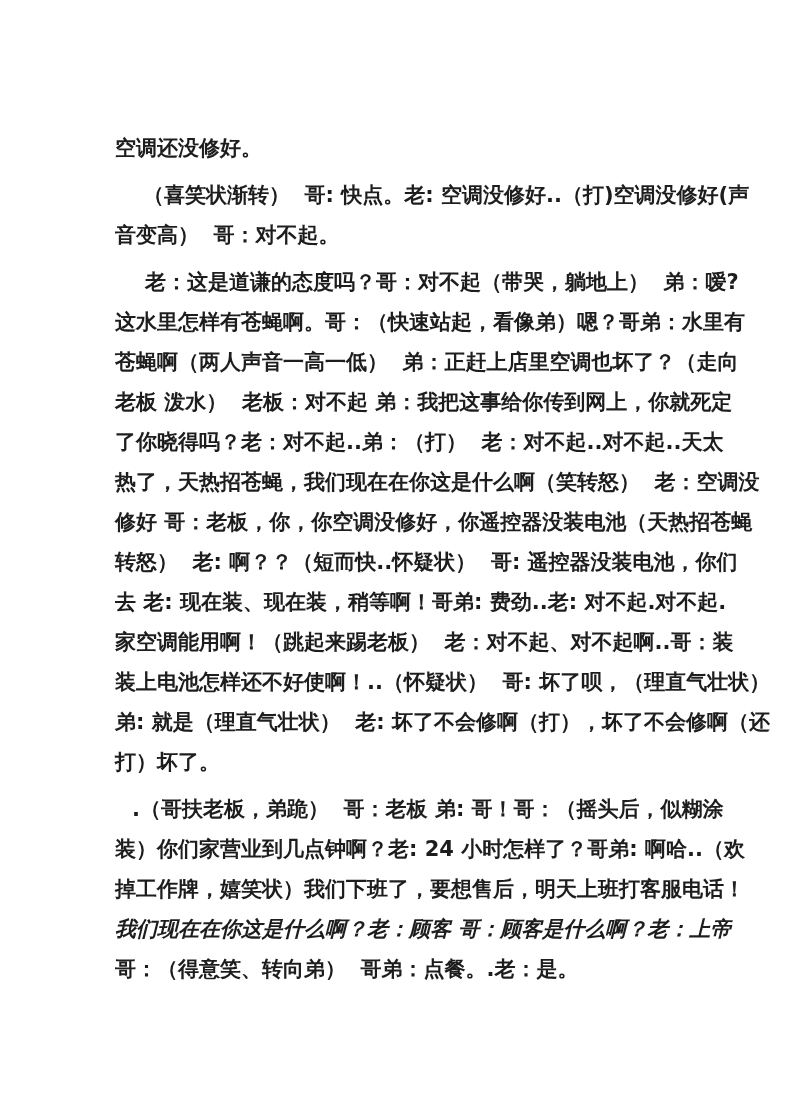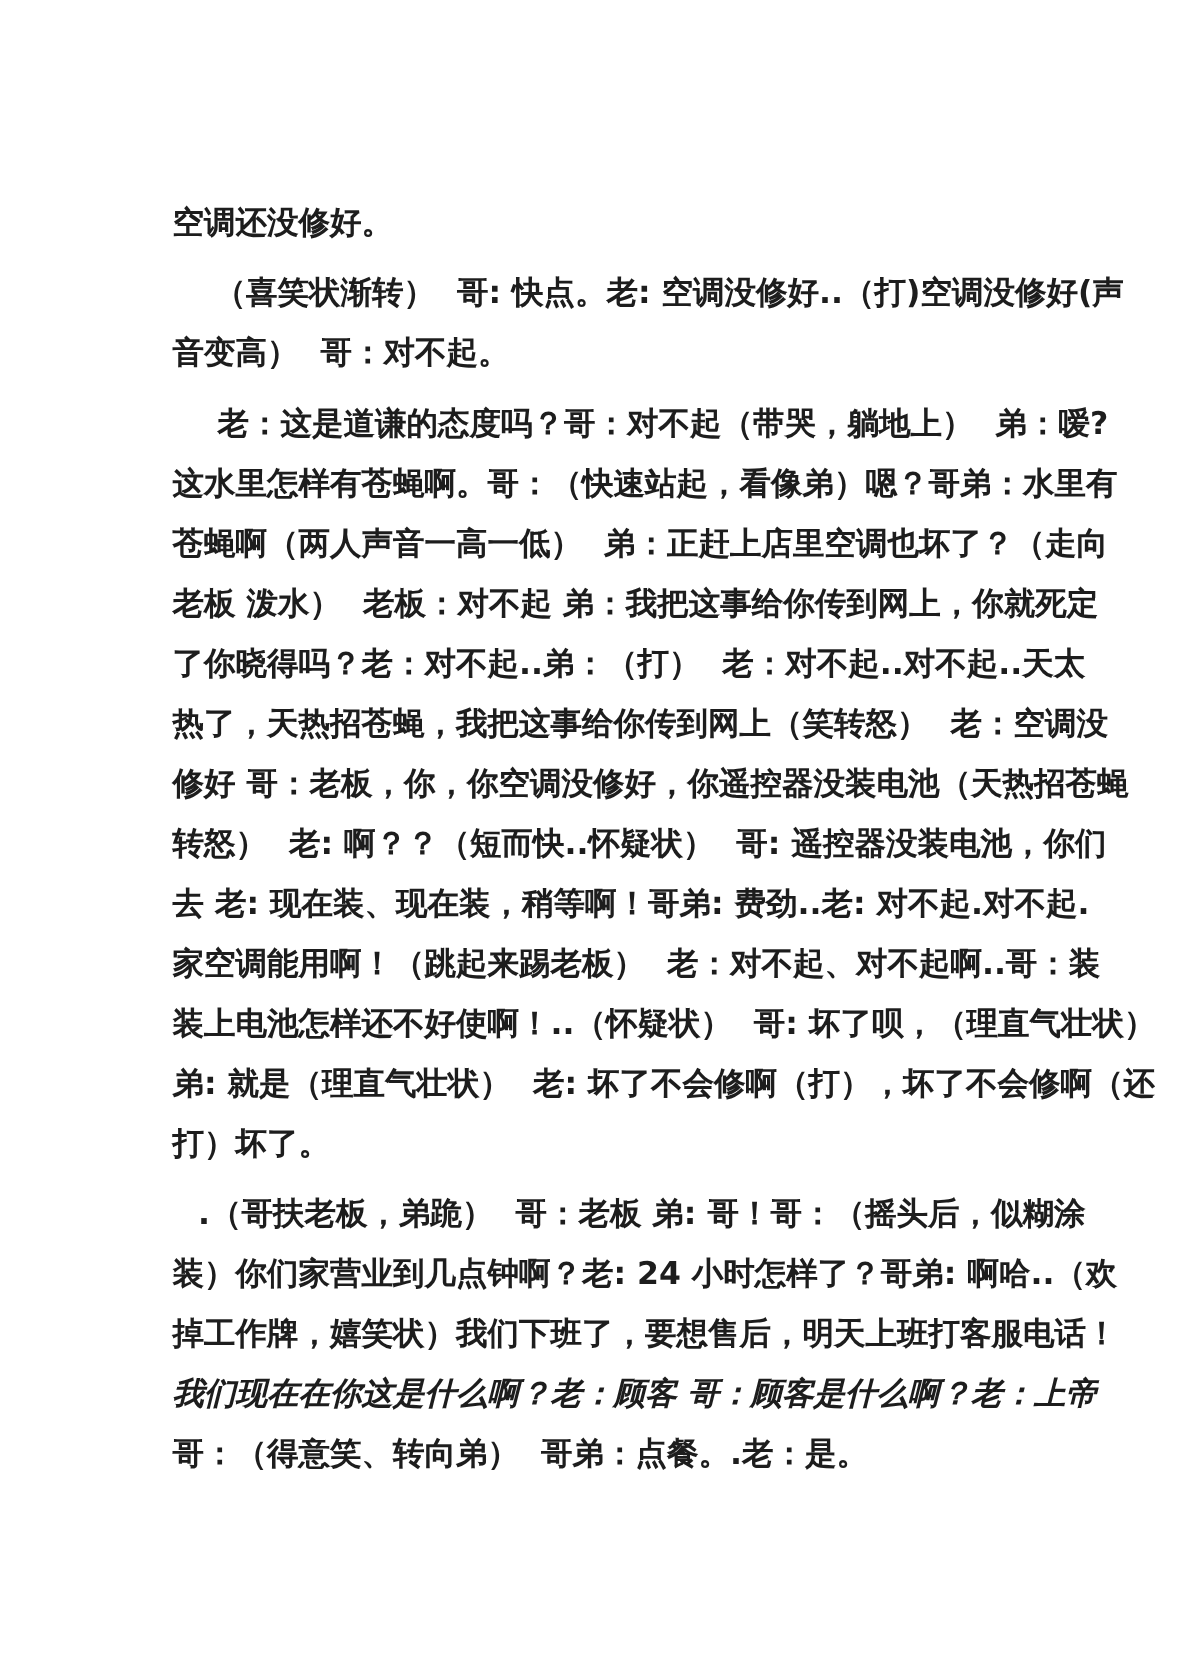--- a/index.html
+++ b/index.html
@@ -45,21 +45,21 @@
     <div class="paragraph">
       <div class="text-line" style="font-size: 21px; height: 40px; line-height: 40px; padding-left: 28px;">（喜笑状渐转）  哥: 快点。老: 空调没修好..（打)空调没修好(声</div>
       <div class="text-line" style="font-size: 21px; height: 40px; line-height: 40px;">音变高）  哥：对不起。</div>
     </div>
     <div class="paragraph">
       <div class="text-line" style="font-size: 21px; height: 40px; line-height: 40px; padding-left: 30px;">老：这是道谦的态度吗？哥：对不起（带哭，躺地上）  弟：嗳?</div>
       <div class="text-line" style="font-size: 21px; height: 40px; line-height: 40px;">这水里怎样有苍蝇啊。哥：（快速站起，看像弟）嗯？哥弟：水里有</div>
       <div class="text-line" style="font-size: 21px; height: 40px; line-height: 40px;">苍蝇啊（两人声音一高一低）  弟：正赶上店里空调也坏了？（走向</div>
       <div class="text-line" style="font-size: 21px; height: 40px; line-height: 40px;">老板 泼水）  老板：对不起 弟：我把这事给你传到网上，你就死定</div>
       <div class="text-line" style="font-size: 21px; height: 40px; line-height: 40px;">了你晓得吗？老：对不起..弟：（打）  老：对不起..对不起..天太</div>
-      <div class="text-line" style="font-size: 21px; height: 40px; line-height: 40px;">热了，天热招苍蝇，我把这事给你传到网上（笑转怒）  老：空调没</div>
+      <div class="text-line" style="font-size: 21px; height: 40px; line-height: 40px;">热了，天热招苍蝇，我们现在在你这是什么啊（笑转怒）  老：空调没</div>
       <div class="text-line" style="font-size: 21px; height: 40px; line-height: 40px;">修好 哥：老板，你，你空调没修好，你遥控器没装电池（天热招苍蝇</div>
       <div class="text-line" style="font-size: 21px; height: 40px; line-height: 40px;">转怒）  老: 啊？？（短而快..怀疑状）  哥: 遥控器没装电池，你们</div>
       <div class="text-line" style="font-size: 21px; height: 40px; line-height: 40px;">去 老: 现在装、现在装，稍等啊！哥弟: 费劲..老: 对不起.对不起.</div>
       <div class="text-line" style="font-size: 21px; height: 40px; line-height: 40px;">家空调能用啊！（跳起来踢老板）  老：对不起、对不起啊..哥：装</div>
       <div class="text-line" style="font-size: 21px; height: 40px; line-height: 40px;">装上电池怎样还不好使啊！..（怀疑状）  哥: 坏了呗，（理直气壮状）</div>
       <div class="text-line" style="font-size: 21px; height: 40px; line-height: 40px;">弟: 就是（理直气壮状）  老: 坏了不会修啊（打），坏了不会修啊（还</div>
       <div class="text-line" style="font-size: 21px; height: 40px; line-height: 40px;">打）坏了。</div>
     </div>
     <div class="paragraph">
       <div class="text-line" style="font-size: 21px; height: 40px; line-height: 40px; padding-left: 17px;">.（哥扶老板，弟跪）  哥：老板 弟: 哥！哥：（摇头后，似糊涂</div>

